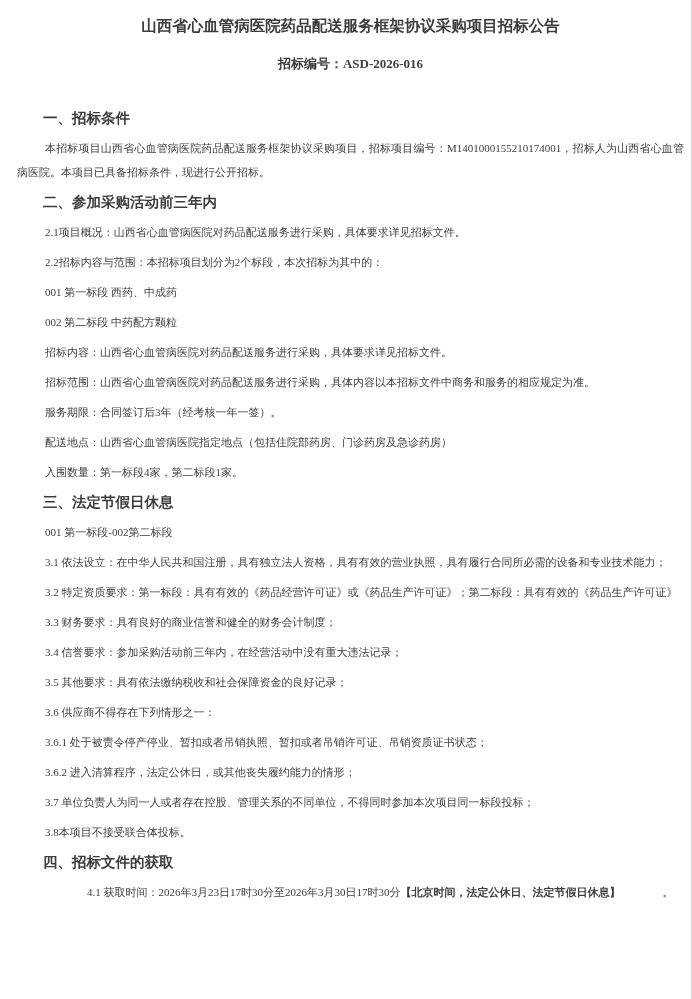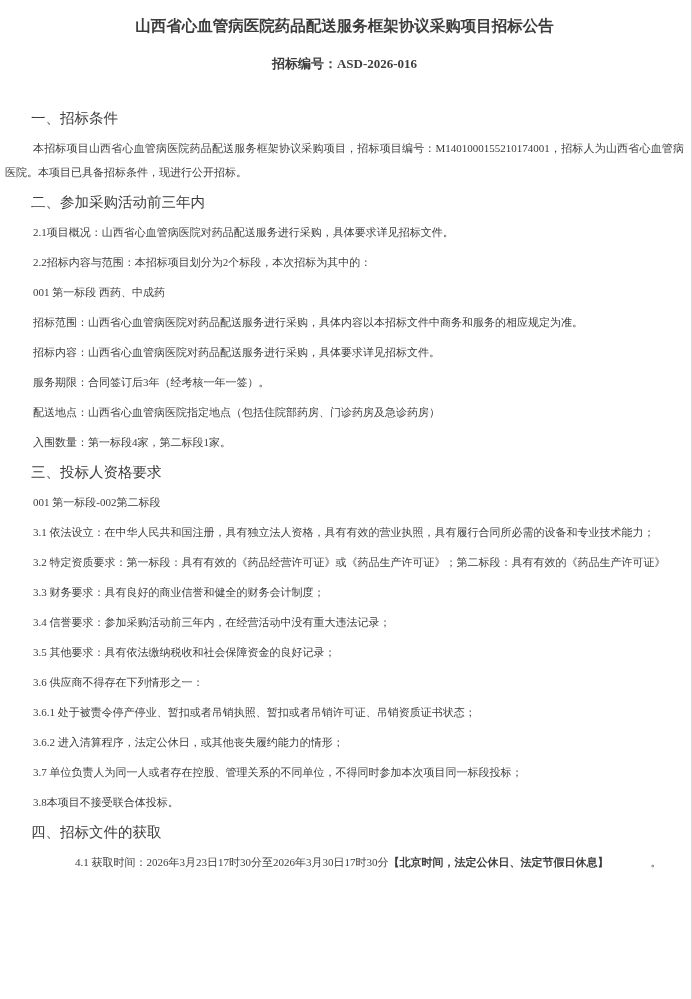--- a/index.html
+++ b/index.html
@@ -8,21 +8,21 @@
     width: 692px;
     height: 999px;
     background: #ffffff;
     font-family: "Liberation Serif", "DejaVu Serif", serif;
     color: #3d3d3d;
     overflow: hidden;
   }
   .doc {
     width: 692px;
     height: 999px;
-    padding: 16px 7px 0 5px;
+    padding: 16px 7px 0 17px;
     border-right: 1px solid #d9d9d9;
     overflow: hidden;
   }
   .doc-title {
     font-size: 15.5px;
     font-weight: bold;
     text-align: center;
     line-height: 20px;
     margin: 0 0 18px 0;
   }
@@ -35,21 +35,21 @@
   }
   p {
     font-size: 11px;
     line-height: 24px;
     margin: 0 0 6px 0;
     text-align: justify;
     text-indent: 28px;
     word-break: break-all;
   }
   p.section-heading {
-    font-weight: normal;
+    font-weight: bold;
     font-size: 14.5px;
     text-indent: 26px;
   }
   p .seg { text-indent: 0; margin-left: 42px; }
   p b { font-weight: bold; }
 </style>
 </head>
 <body>
 
 <main class="doc">
@@ -57,27 +57,28 @@
   <h1 class="doc-title">山西省心血管病医院药品配送服务框架协议采购项目招标公告</h1>
   <div class="doc-subtitle">招标编号：ASD-2026-016</div>
 
   <p class="section-heading">一、招标条件</p>
   <p>本招标项目山西省心血管病医院药品配送服务框架协议采购项目，招标项目编号：M1401000155210174001，招标人为山西省心血管病医院。本项目已具备招标条件，现进行公开招标。</p>
 
   <p class="section-heading">二、参加采购活动前三年内</p>
   <p>2.1项目概况：山西省心血管病医院对药品配送服务进行采购，具体要求详见招标文件。</p>
   <p>2.2招标内容与范围：本招标项目划分为2个标段，本次招标为其中的：</p>
   <p>001 第一标段 西药、中成药</p>
+  <p>002 第二标段 中药配方颗粒</p>
+  <p>招标内容：山西省心血管病医院对药品配送服务进行采购，具体要求详见招标文件。</p>
   <p>招标范围：山西省心血管病医院对药品配送服务进行采购，具体内容以本招标文件中商务和服务的相应规定为准。</p>
-  <p>招标内容：山西省心血管病医院对药品配送服务进行采购，具体要求详见招标文件。</p>
   <p>服务期限：合同签订后3年（经考核一年一签）。</p>
   <p>配送地点：山西省心血管病医院指定地点（包括住院部药房、门诊药房及急诊药房）</p>
   <p>入围数量：第一标段4家，第二标段1家。</p>
 
-  <p class="section-heading">三、投标人资格要求</p>
+  <p class="section-heading">三、法定节假日休息</p>
   <p>001 第一标段-002第二标段</p>
   <p>3.1 依法设立：在中华人民共和国注册，具有独立法人资格，具有有效的营业执照，具有履行合同所必需的设备和专业技术能力；</p>
   <p>3.2 特定资质要求：第一标段：具有有效的《药品经营许可证》或《药品生产许可证》；第二标段：具有有效的《药品生产许可证》</p>
   <p>3.3 财务要求：具有良好的商业信誉和健全的财务会计制度；</p>
   <p>3.4 信誉要求：参加采购活动前三年内，在经营活动中没有重大违法记录；</p>
   <p>3.5 其他要求：具有依法缴纳税收和社会保障资金的良好记录；</p>
   <p>3.6 供应商不得存在下列情形之一：</p>
   <p>3.6.1 处于被责令停产停业、暂扣或者吊销执照、暂扣或者吊销许可证、吊销资质证书状态；</p>
   <p>3.6.2 进入清算程序，法定公休日，或其他丧失履约能力的情形；</p>
   <p>3.7 单位负责人为同一人或者存在控股、管理关系的不同单位，不得同时参加本次项目同一标段投标；</p>

